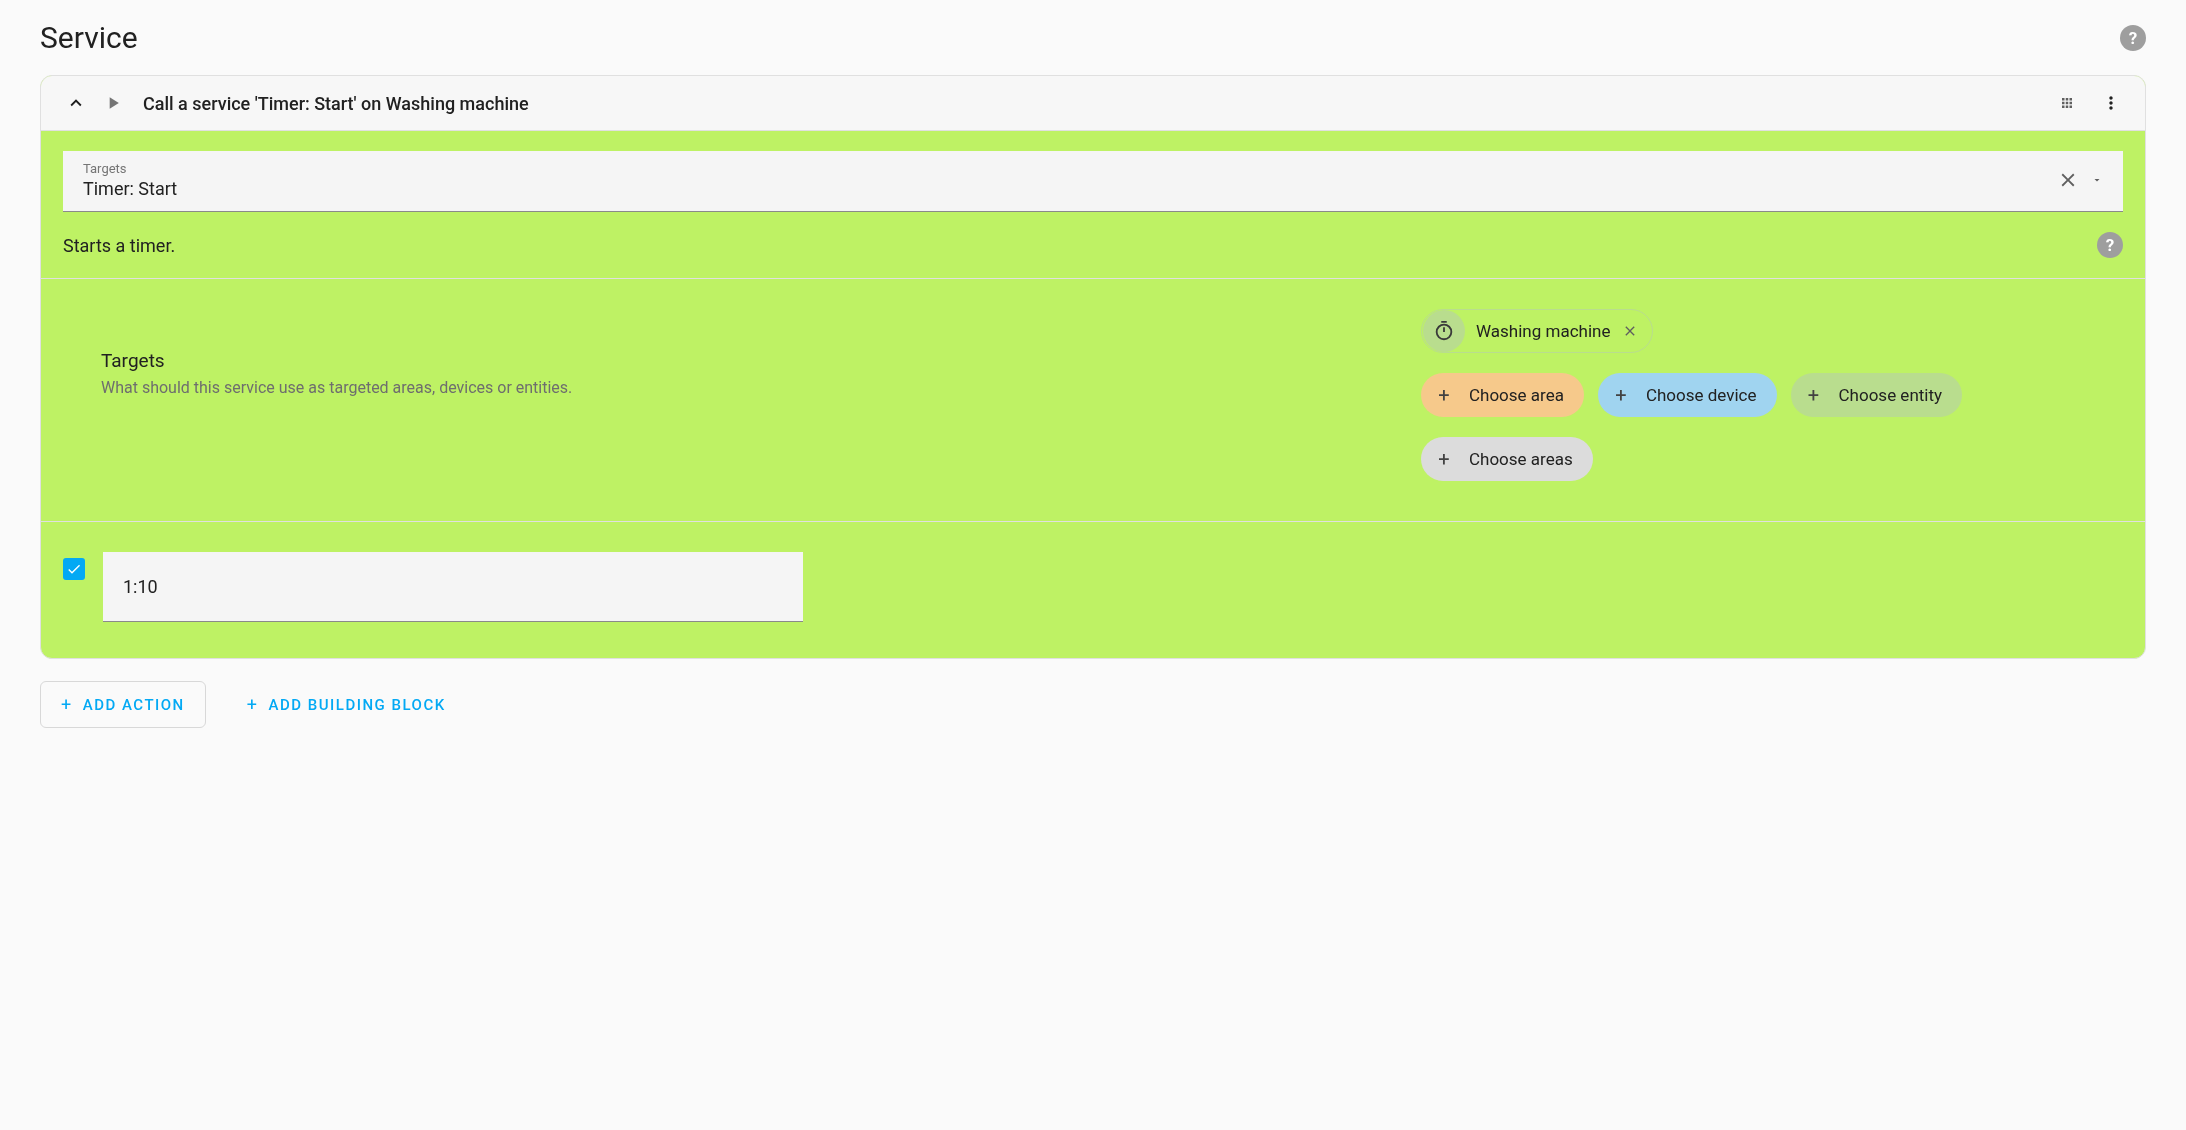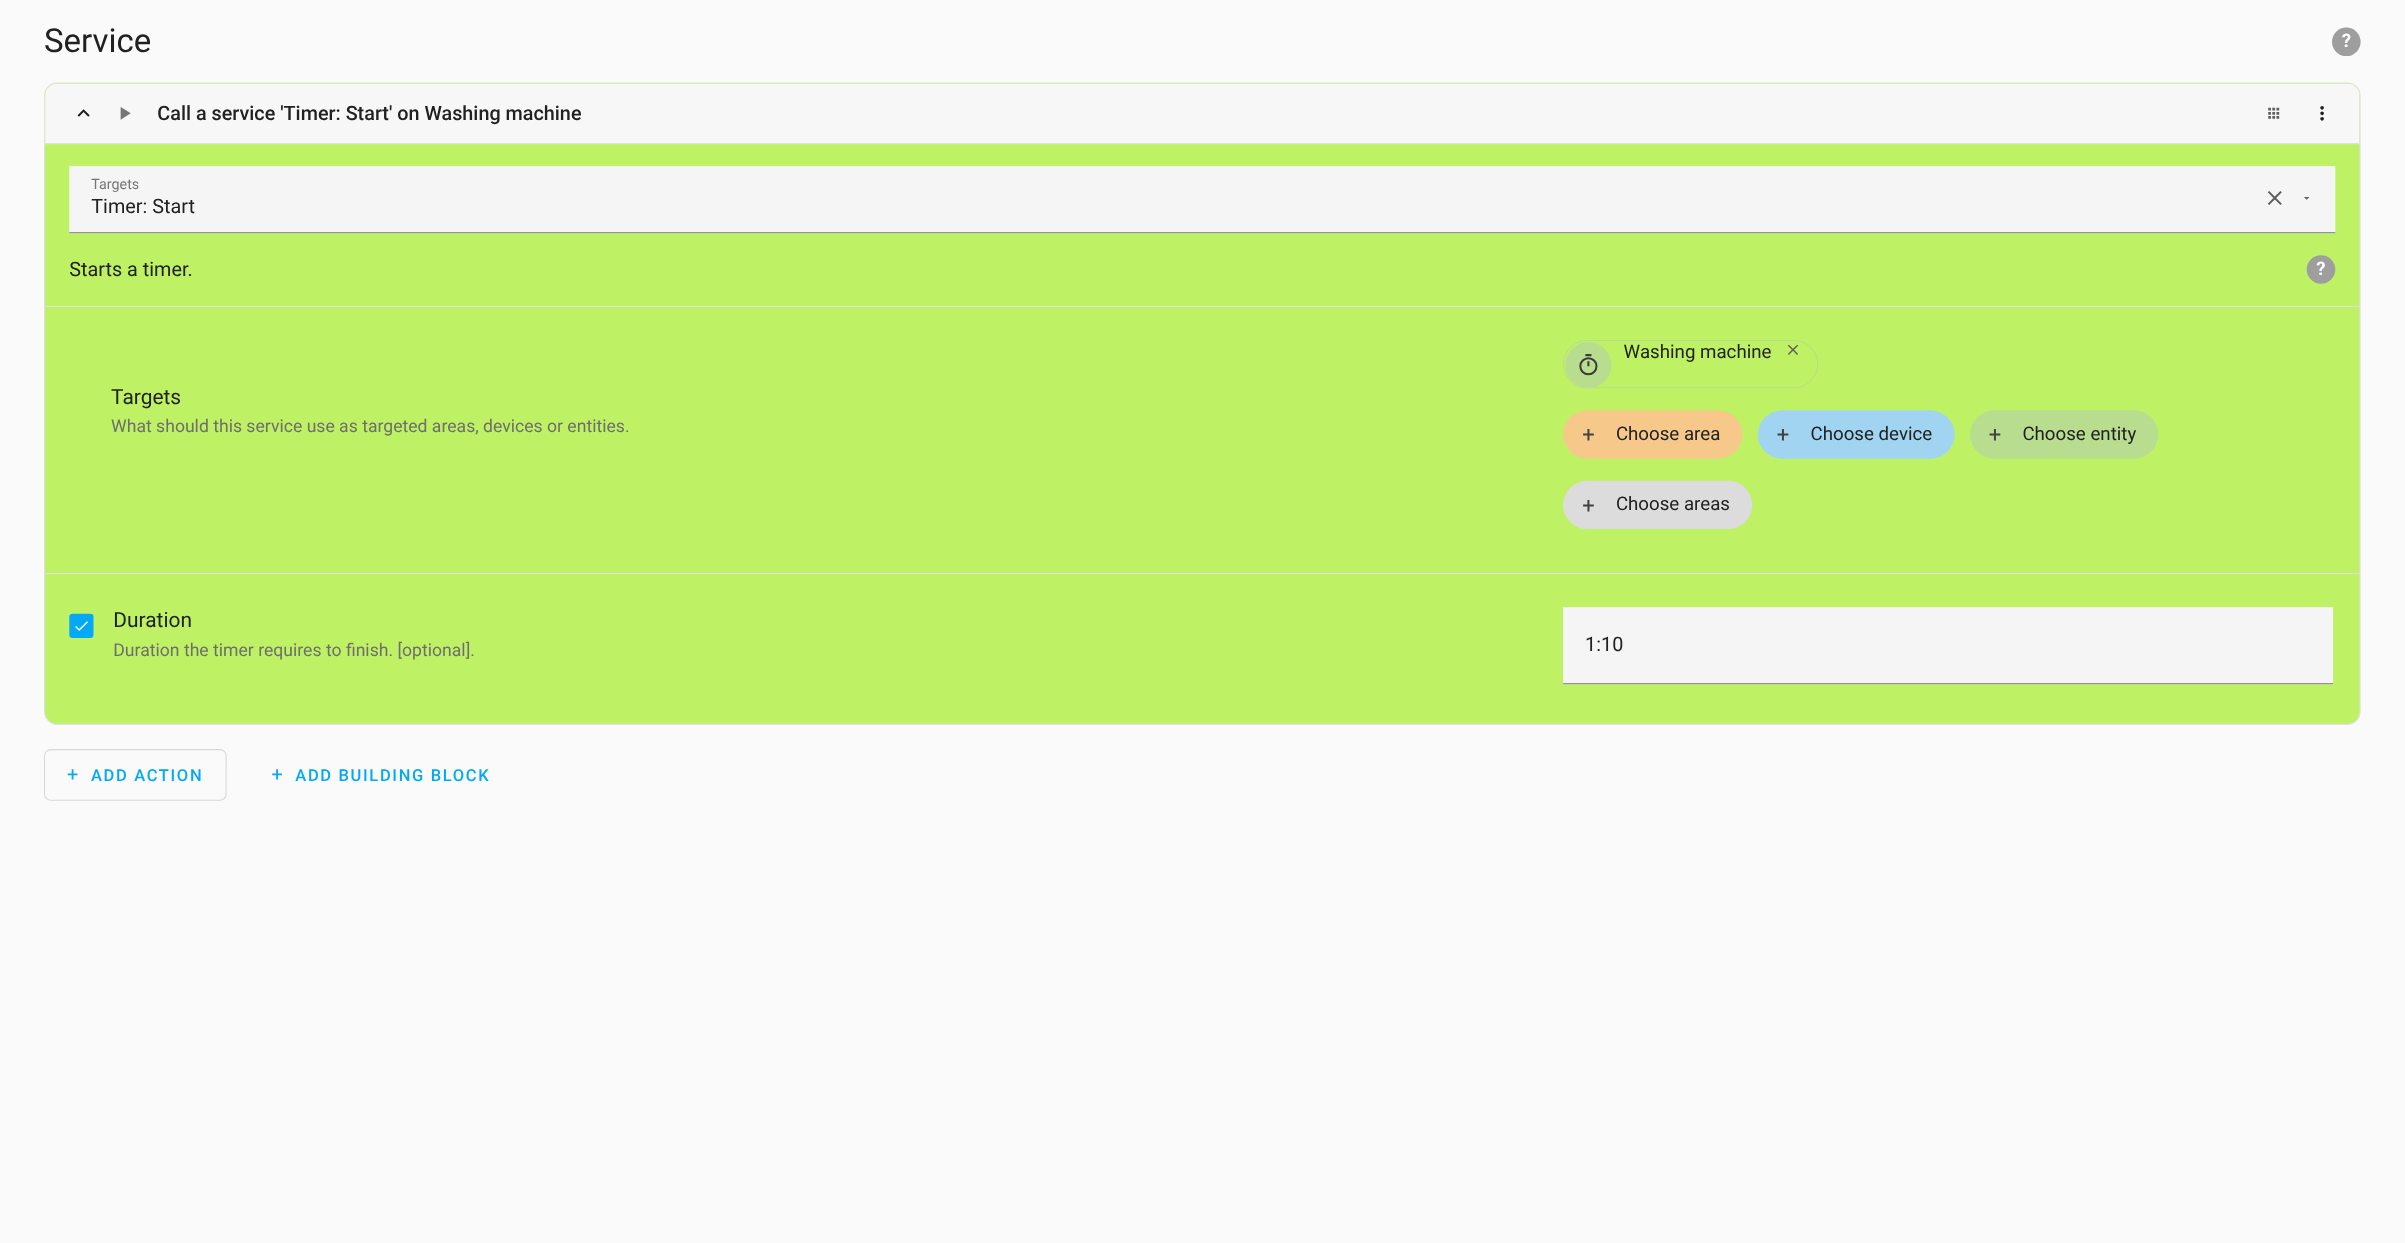--- a/index.html
+++ b/index.html
@@ -143,21 +143,21 @@
       flex-direction: column;
       gap: 20px;
     }
     .chip-row {
       display: flex;
       flex-wrap: wrap;
       gap: 14px;
     }
     .target-chip {
       display: inline-flex;
-      align-items: flex-start;
+      align-items: center;
       border: 1px solid #b9dd8e;
       border-radius: 22px;
       overflow: hidden;
       height: 44px;
       cursor: pointer;
     }
     .chip-icon-circle {
       width: 42px;
       height: 42px;
       border-radius: 50%;
@@ -373,24 +373,20 @@
   </div>
 
   <div class="duration-row">
     <div class="checkbox-wrap">
       <div class="checkbox">
         <svg width="16" height="16" viewBox="0 0 24 24" fill="#fff">
             <path d="M9 16.17 4.83 12l-1.42 1.41L9 19 21 7l-1.41-1.41z"></path>
           </svg>
       </div>
     </div>
-    <div class="duration-left">
-      <div class="field-heading">Duration</div>
-      <div class="field-sub">Duration the timer requires to finish. [optional].</div>
-    </div>
     <div class="duration-right">
       <input class="duration-input" type="text" value="1:10" style="">
     </div>
   </div>
 </div>
 
 <div class="footer-actions">
   <div class="footer-btn boxed">
     <span class="plus">+</span>
     <span>Add Action</span>

